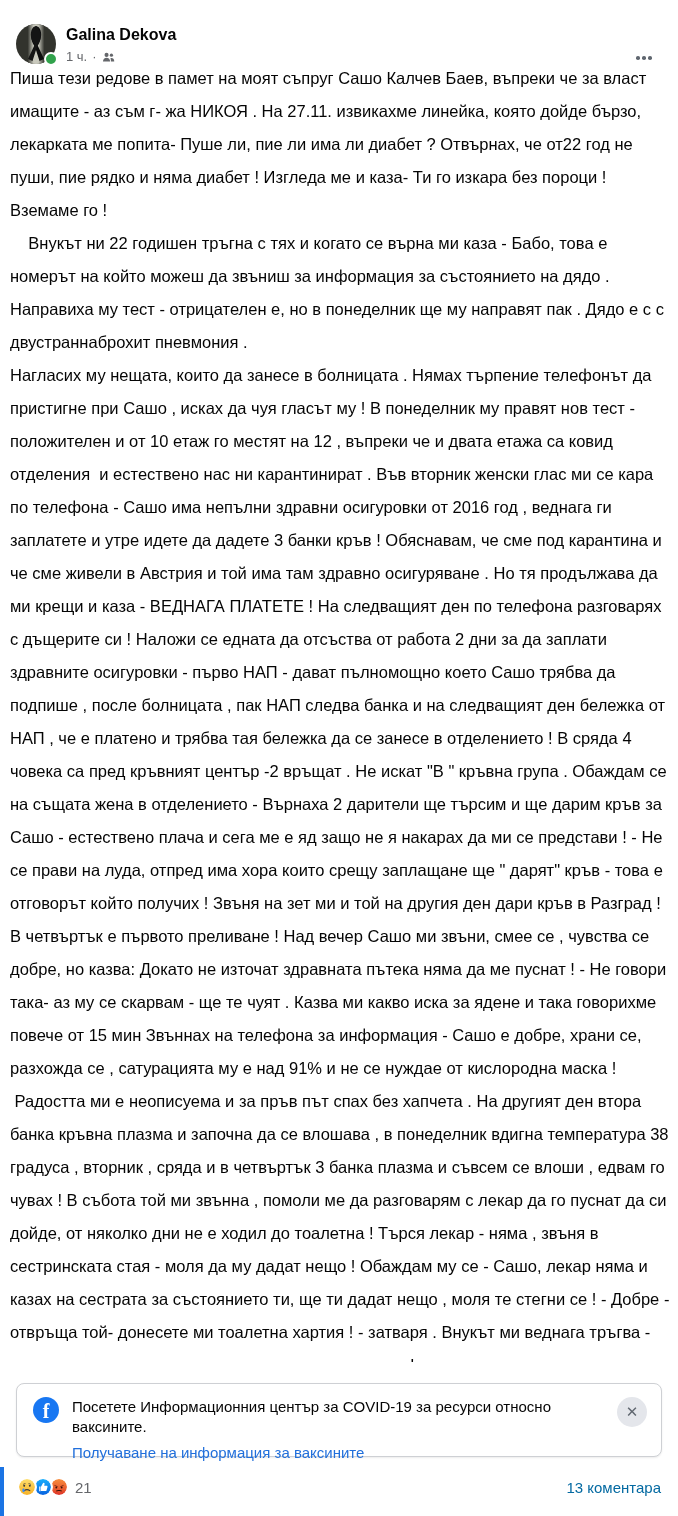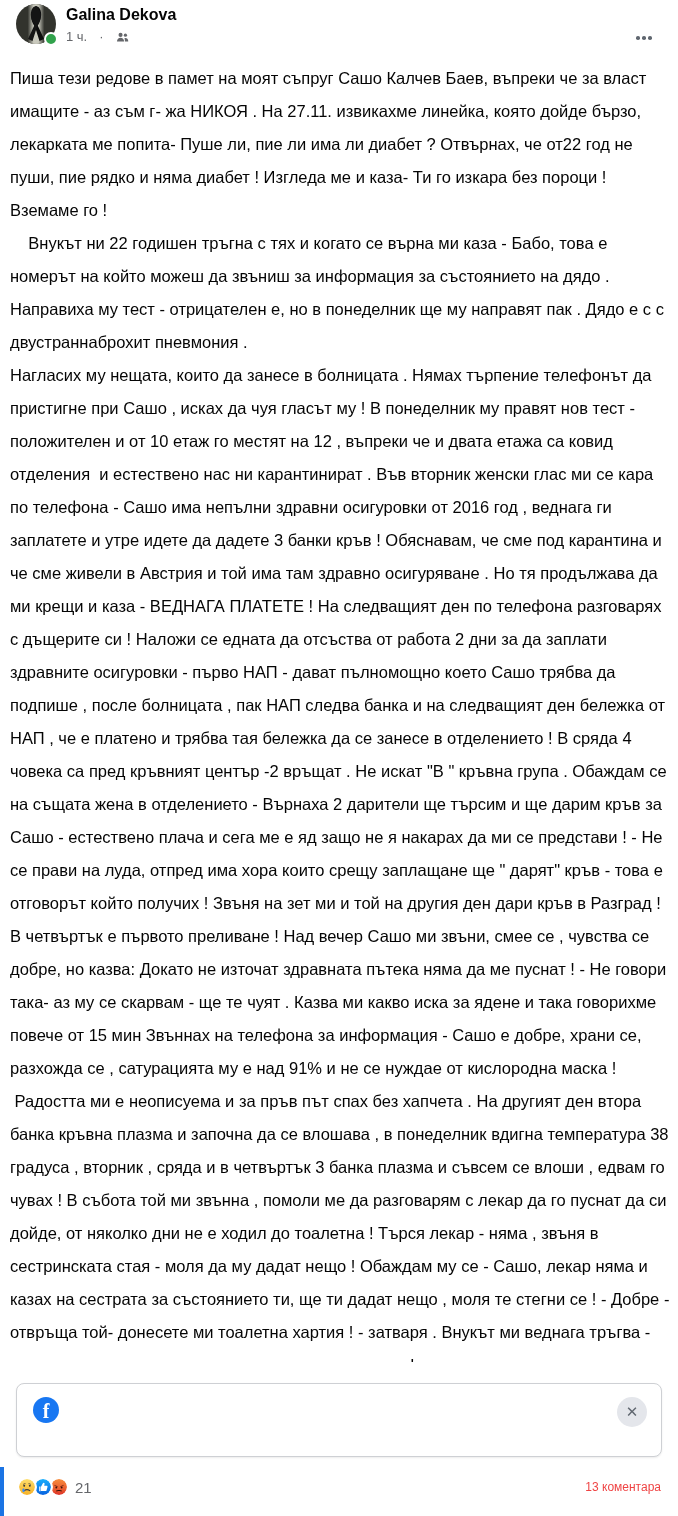--- a/index.html
+++ b/index.html
@@ -3,28 +3,28 @@
 <meta charset="utf-8">
 <style>
   * { margin:0; padding:0; box-sizing:border-box; }
   html,body { background:#fff; }
   body {
     width:678px; height:1516px; position:relative; overflow:hidden;
     font-family:"Liberation Sans", sans-serif; color:#050505;
   }
 
   
-  .post-header { position:absolute; top:4px; left:16px; right:16px; display:flex; align-items:center; }
+  .post-header { position:absolute; top:24px; left:16px; right:16px; display:flex; align-items:center; }
   .avatar-wrap { position:relative; width:40px; height:40px; flex-shrink:0; cursor:pointer; }
   .avatar { width:40px; height:40px; border-radius:50%; overflow:hidden; display:block; }
   .online-dot { position:absolute; right:-2px; bottom:-2px; width:14px; height:14px; border-radius:50%;
     background:#31a24c; border:2.5px solid #fff; }
   .header-info { margin-left:10px; flex:1; }
   .author-name { font-size:16px; font-weight:700; color:#050505; line-height:21px; cursor:pointer; }
-  .meta-row { display:flex; align-items:center; gap:12px; color:#65676b; font-size:13px; margin-top:4px; }
+  .meta-row { display:flex; align-items:center; gap:5px; color:#65676b; font-size:13px; margin-top:4px; }
   .friends-icon { display:inline-flex; margin-top:1px; }
   .more-button { position:absolute; right:2px; top:18px; width:32px; height:32px; border-radius:50%;
     display:flex; align-items:center; justify-content:center; gap:2.5px; cursor:pointer; }
   .more-button i { width:3.6px; height:3.6px; background:#606770; border-radius:50%; display:block; }
 
   
   .post-text {
     position:absolute; top:62px; left:10px; right:7px; height:1300px; overflow:hidden;
     font-size:16.5px; line-height:33px; color:#050505;
     white-space:pre-wrap; word-wrap:break-word;
@@ -50,21 +50,21 @@
   .post-footer { position:absolute; left:0; right:0; top:1477px; padding:0 17px;
     display:flex; align-items:center; justify-content:space-between; }
   .reactions { display:flex; align-items:center; cursor:pointer; }
   .reaction-icons { display:flex; align-items:center; }
   .reaction { width:20px; height:20px; border-radius:50%; border:2px solid #fff; overflow:hidden; }
   .reaction svg { display:block; width:16px; height:16px; }
   .reaction.r1 { z-index:3; }
   .reaction.r2 { z-index:2; margin-left:-4px; }
   .reaction.r3 { z-index:1; margin-left:-4px; }
   .reaction-count { color:#65676b; font-size:15px; margin-left:6px; }
-  .comments-count { color:#ef4444; font-size:12px; cursor:pointer; }
+  .comments-count { color:#0369a1; font-size:15px; cursor:pointer; }
 
   .left-accent-bar { position:absolute; left:0; top:1467px; width:4px; height:49px; background:#1b74e4; }
 </style>
 </head>
 <body>
 
 <article>
 
   <div class="post-header">
     <div class="avatar-wrap">
@@ -113,20 +113,24 @@
 Нагласих му нещата, които да занесе в болницата . Нямах търпение телефонът да пристигне при Сашо , исках да чуя гласът му ! В понеделник му правят нов тест - положителен и от 10 етаж го местят на 12 , въпреки че и двата етажа са ковид отделения  и естествено нас ни карантинират . Във вторник женски глас ми се кара по телефона - Сашо има непълни здравни осигуровки от 2016 год , веднага ги заплатете и утре идете да дадете 3 банки кръв ! Обяснавам, че сме под карантина и че сме живели в Австрия и той има там здравно осигуряване . Но тя продължава да ми крещи и каза - ВЕДНАГА ПЛАТЕТЕ ! На следващият ден по телефона разговарях с дъщерите си ! Наложи се едната да отсъства от работа 2 дни за да заплати здравните осигуровки - първо НАП - дават пълномощно което Сашо трябва да подпише , после болницата , пак НАП следва банка и на следващият ден бележка от НАП , че е платено и трябва тая бележка да се занесе в отделението ! В сряда 4 човека са пред кръвният център -2 връщат . Не искат "В " кръвна група . Обаждам се на същата жена в отделението - Върнаха 2 дарители ще търсим и ще дарим кръв за Сашо - естествено плача и сега ме е яд защо не я накарах да ми се представи ! - Не се прави на луда, отпред има хора които срещу заплащане ще " дарят" кръв - това е отговорът който получих ! Звъня на зет ми и той на другия ден дари кръв в Разград ! В четвъртък е първото преливане ! Над вечер Сашо ми звъни, смее се , чувства се добре, но казва: Докато не източат здравната пътека няма да ме пуснат ! - Не говори така- аз му се скарвам - ще те чуят . Казва ми какво иска за ядене и така говорихме повече от 15 мин Звъннах на телефона за информация - Сашо е добре, храни се, разхожда се , сатурацията му е над 91% и не се нуждае от кислородна маска !
  Радостта ми е неописуема и за пръв път спах без хапчета . На другият ден втора банка кръвна плазма и започна да се влошава , в понеделник вдигна температура 38 градуса , вторник , сряда и в четвъртък 3 банка плазма и съвсем се влоши , едвам го чувах ! В събота той ми звънна , помоли ме да разговарям с лекар да го пуснат да си дойде, от няколко дни не е ходил до тоалетна ! Търся лекар - няма , звъня в сестринската стая - моля да му дадат нещо ! Обаждам му се - Сашо, лекар няма и казах на сестрата за състоянието ти, ще ти дадат нещо , моля те стегни се ! - Добре - отвръща той- донесете ми тоалетна хартия ! - затваря . Внукът ми веднага тръгва - тоалетна хартия, мокри кърпи и домакинска хартия !
 В неделя пак отива, носи храна на дядо си, но малко след това са му звъннали -Дядо ти е изместен в интензивно отделение !
 В 17,30 ч звъня - вдига ми лекар - Какво е състоянието на Сашо Баев ? - отговорът е - Че кой е той ? - обяснавам, че малко след обяд е преместен при тях . - Чакай да погледна - предполагам, че е погледнал в компютърът си - о, той е много зле и защо не сте го ваксинирали - затваря ми ! В понеделник 11,30 искам сведение - лекарка ми отговаря - Той е на апаратно дишане . - и затваря . Вечерта в 17,30 пак звъня - Нали ти казах, че той няма шанс ! - Докторе, как няма шанс ? - крещя и се моля да го спасят ! На 60 год е никога не е боледувал - моля се, но ми затварят ! През ноща в 00,15 са звъннали на внука - Дядо ти почина , елате в 8 часа за документите .
   Отиваме аз, дъщеря ми и внукът в интензивно ковид отделение . Жена се показва само с манта и пита защо звъним . Внукът обяснява и тя започва да ни се кара - Карантинирани сте, как може да идвате ?
 А ти си вдигни маската над носа ! - и ме гледа - Не мога, сълзите ми капят и трябва да си бърша носа ! Карантината ни отдавна е свърши, днес е 18 ден ! - Нямаме такъв, търсете си го на 10 етаж ! - отиваме - Няма такъв - отговаря пак една жена с маска под брадичката и с манта - вървете на 12 етаж ! Отиваме , излиза пак жена по манта с маска , обясняваме и тя ни тръшва един чувал с вещите на Сашо ! Дъщеря ми я пита за телефона и ланеца му ! Връща се с един пакет - дава ги ! Пита кой ще попълни документите , казвам дъщеря ми, аз нямам сили ! Влязоха, но след малко излизат и започва оплюването ми : Ти не си му никаква ! - Как не съм, та ние живеем заедно на един адрес от 27 години ! - Не ме интересува, да дойде негов кръвен роднина !
   Та така е в нашата държава ! В Австрия след 5 год съвместно съжителство бяхме семейство, а тук сме чужди ! Искам някой да ми отговори защо ковид се лекува по протокол , защо в ковид отделенията са с манти и обикновени маски ?! До кога ще връщат 5 год за здравно осигуряване, след като не си ползвал услугите им ?! Кога ще имаме здравноосигурителни лични карти ? Защо цените ни са европейски , а здравеопазване нямаме ?! Какво ли да кажем за персонала обслужващ болните - пълна катастрофа</div>
 
   <div class="covid-banner">
     <span class="fb-logo">f</span>
+    <div class="banner-body">
+      <div>Посетете Информационния център за COVID-19 за ресурси относно ваксините.</div>
+      <div class="banner-link">Получаване на информация за ваксините</div>
+    </div>
     <div class="banner-close">
       <span>✕</span>
     </div>
   </div>
 
   <div class="left-accent-bar"></div>
 
   <div class="post-footer">
     <div class="reactions">
       <div class="reaction-icons">

